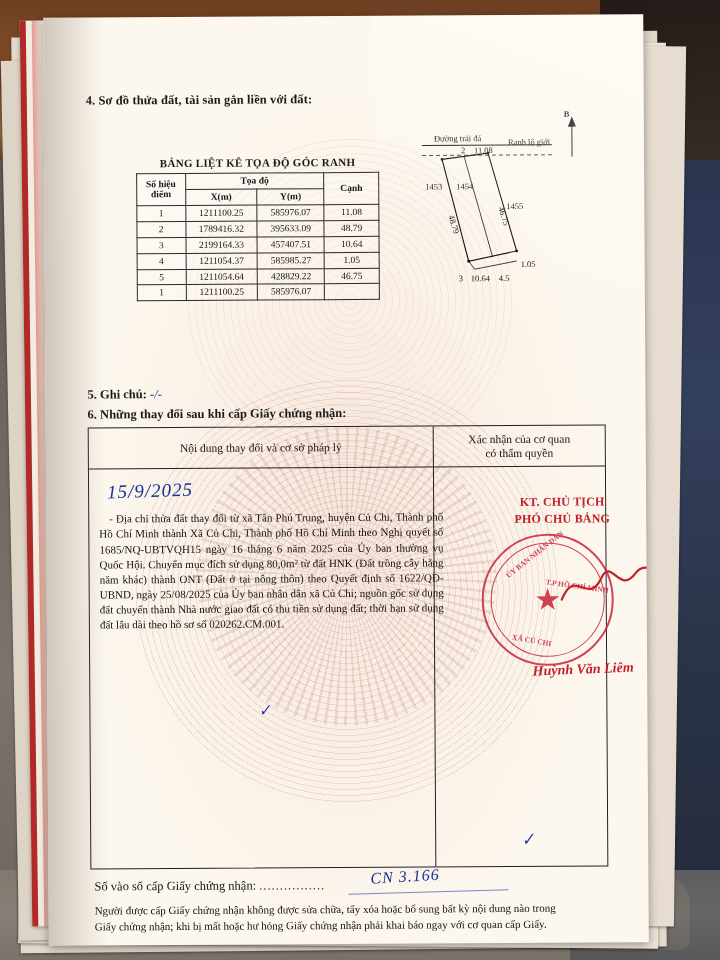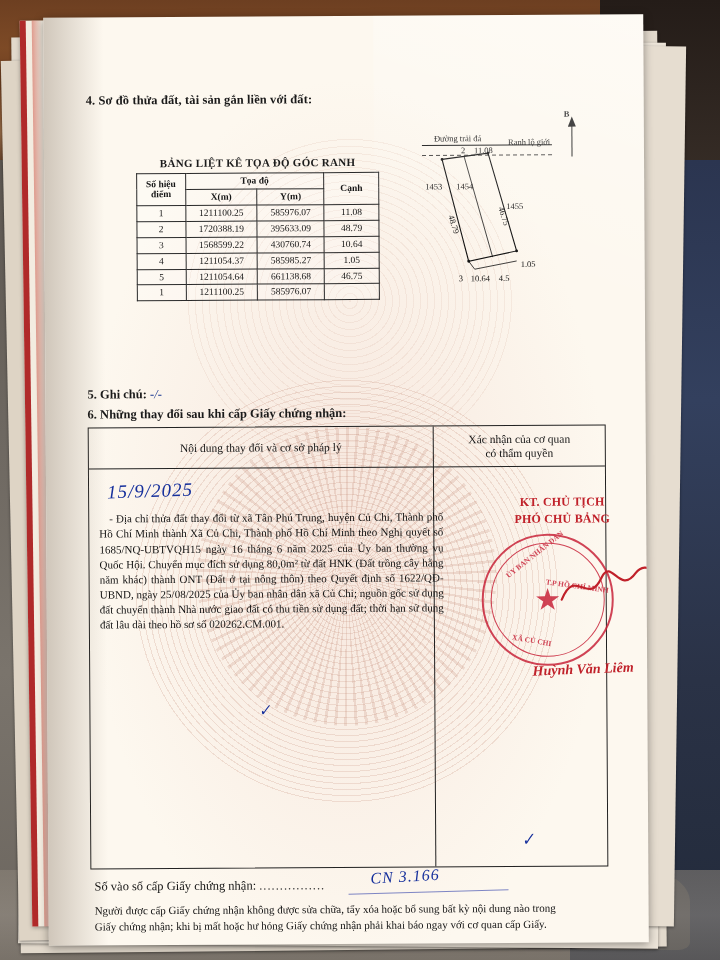--- a/index.html
+++ b/index.html
@@ -288,40 +288,40 @@
             <th>Y(m)</th>
           </tr>
           <tr>
             <td class="num">1</td>
             <td class="x">1211100.25</td>
             <td class="y">585976.07</td>
             <td class="c">11.08</td>
           </tr>
           <tr>
             <td class="num">2</td>
-            <td class="x">1720388.19</td>
+            <td class="x">1789416.32</td>
             <td class="y">395633.09</td>
             <td class="c">48.79</td>
           </tr>
           <tr>
             <td class="num">3</td>
-            <td class="x">1568599.22</td>
-            <td class="y">430760.74</td>
+            <td class="x">2199164.33</td>
+            <td class="y">457407.51</td>
             <td class="c">10.64</td>
           </tr>
           <tr>
             <td class="num">4</td>
             <td class="x">1211054.37</td>
             <td class="y">585985.27</td>
             <td class="c">1.05</td>
           </tr>
           <tr>
             <td class="num">5</td>
             <td class="x">1211054.64</td>
-            <td class="y">661138.68</td>
+            <td class="y">428829.22</td>
             <td class="c">46.75</td>
           </tr>
           <tr>
             <td class="num">1</td>
             <td class="x">1211100.25</td>
             <td class="y">585976.07</td>
             <td class="c"></td>
           </tr>
         </tbody>
           </table>

